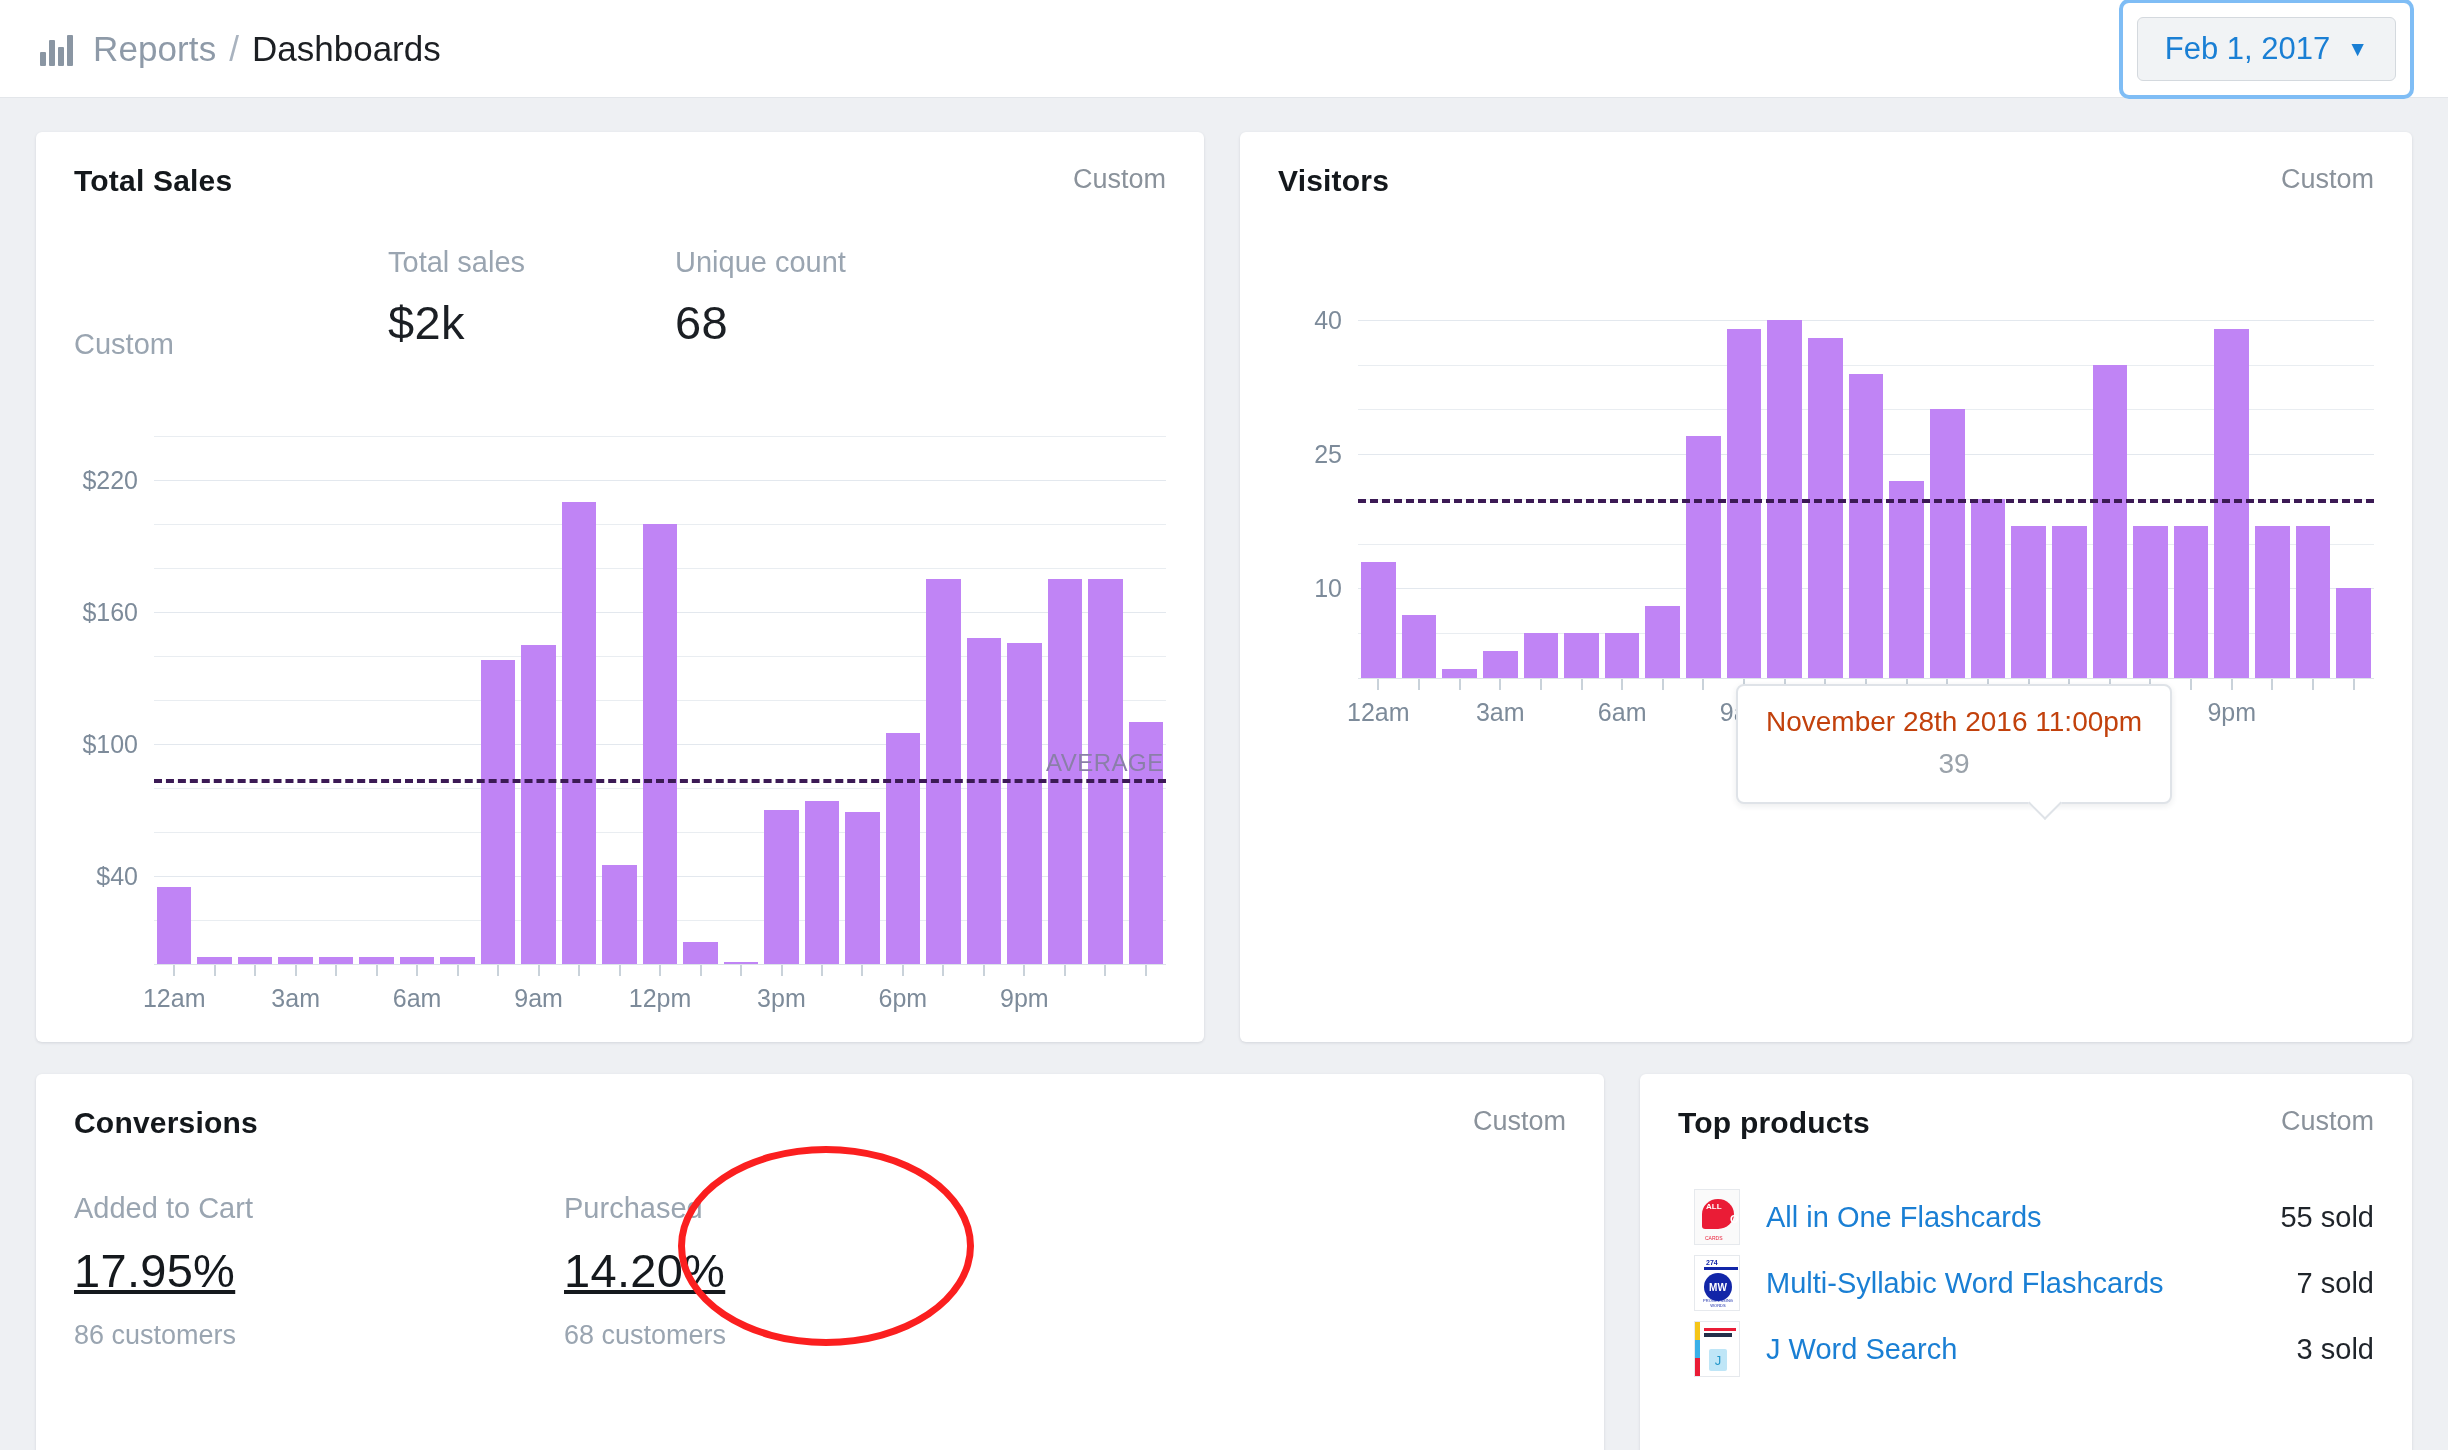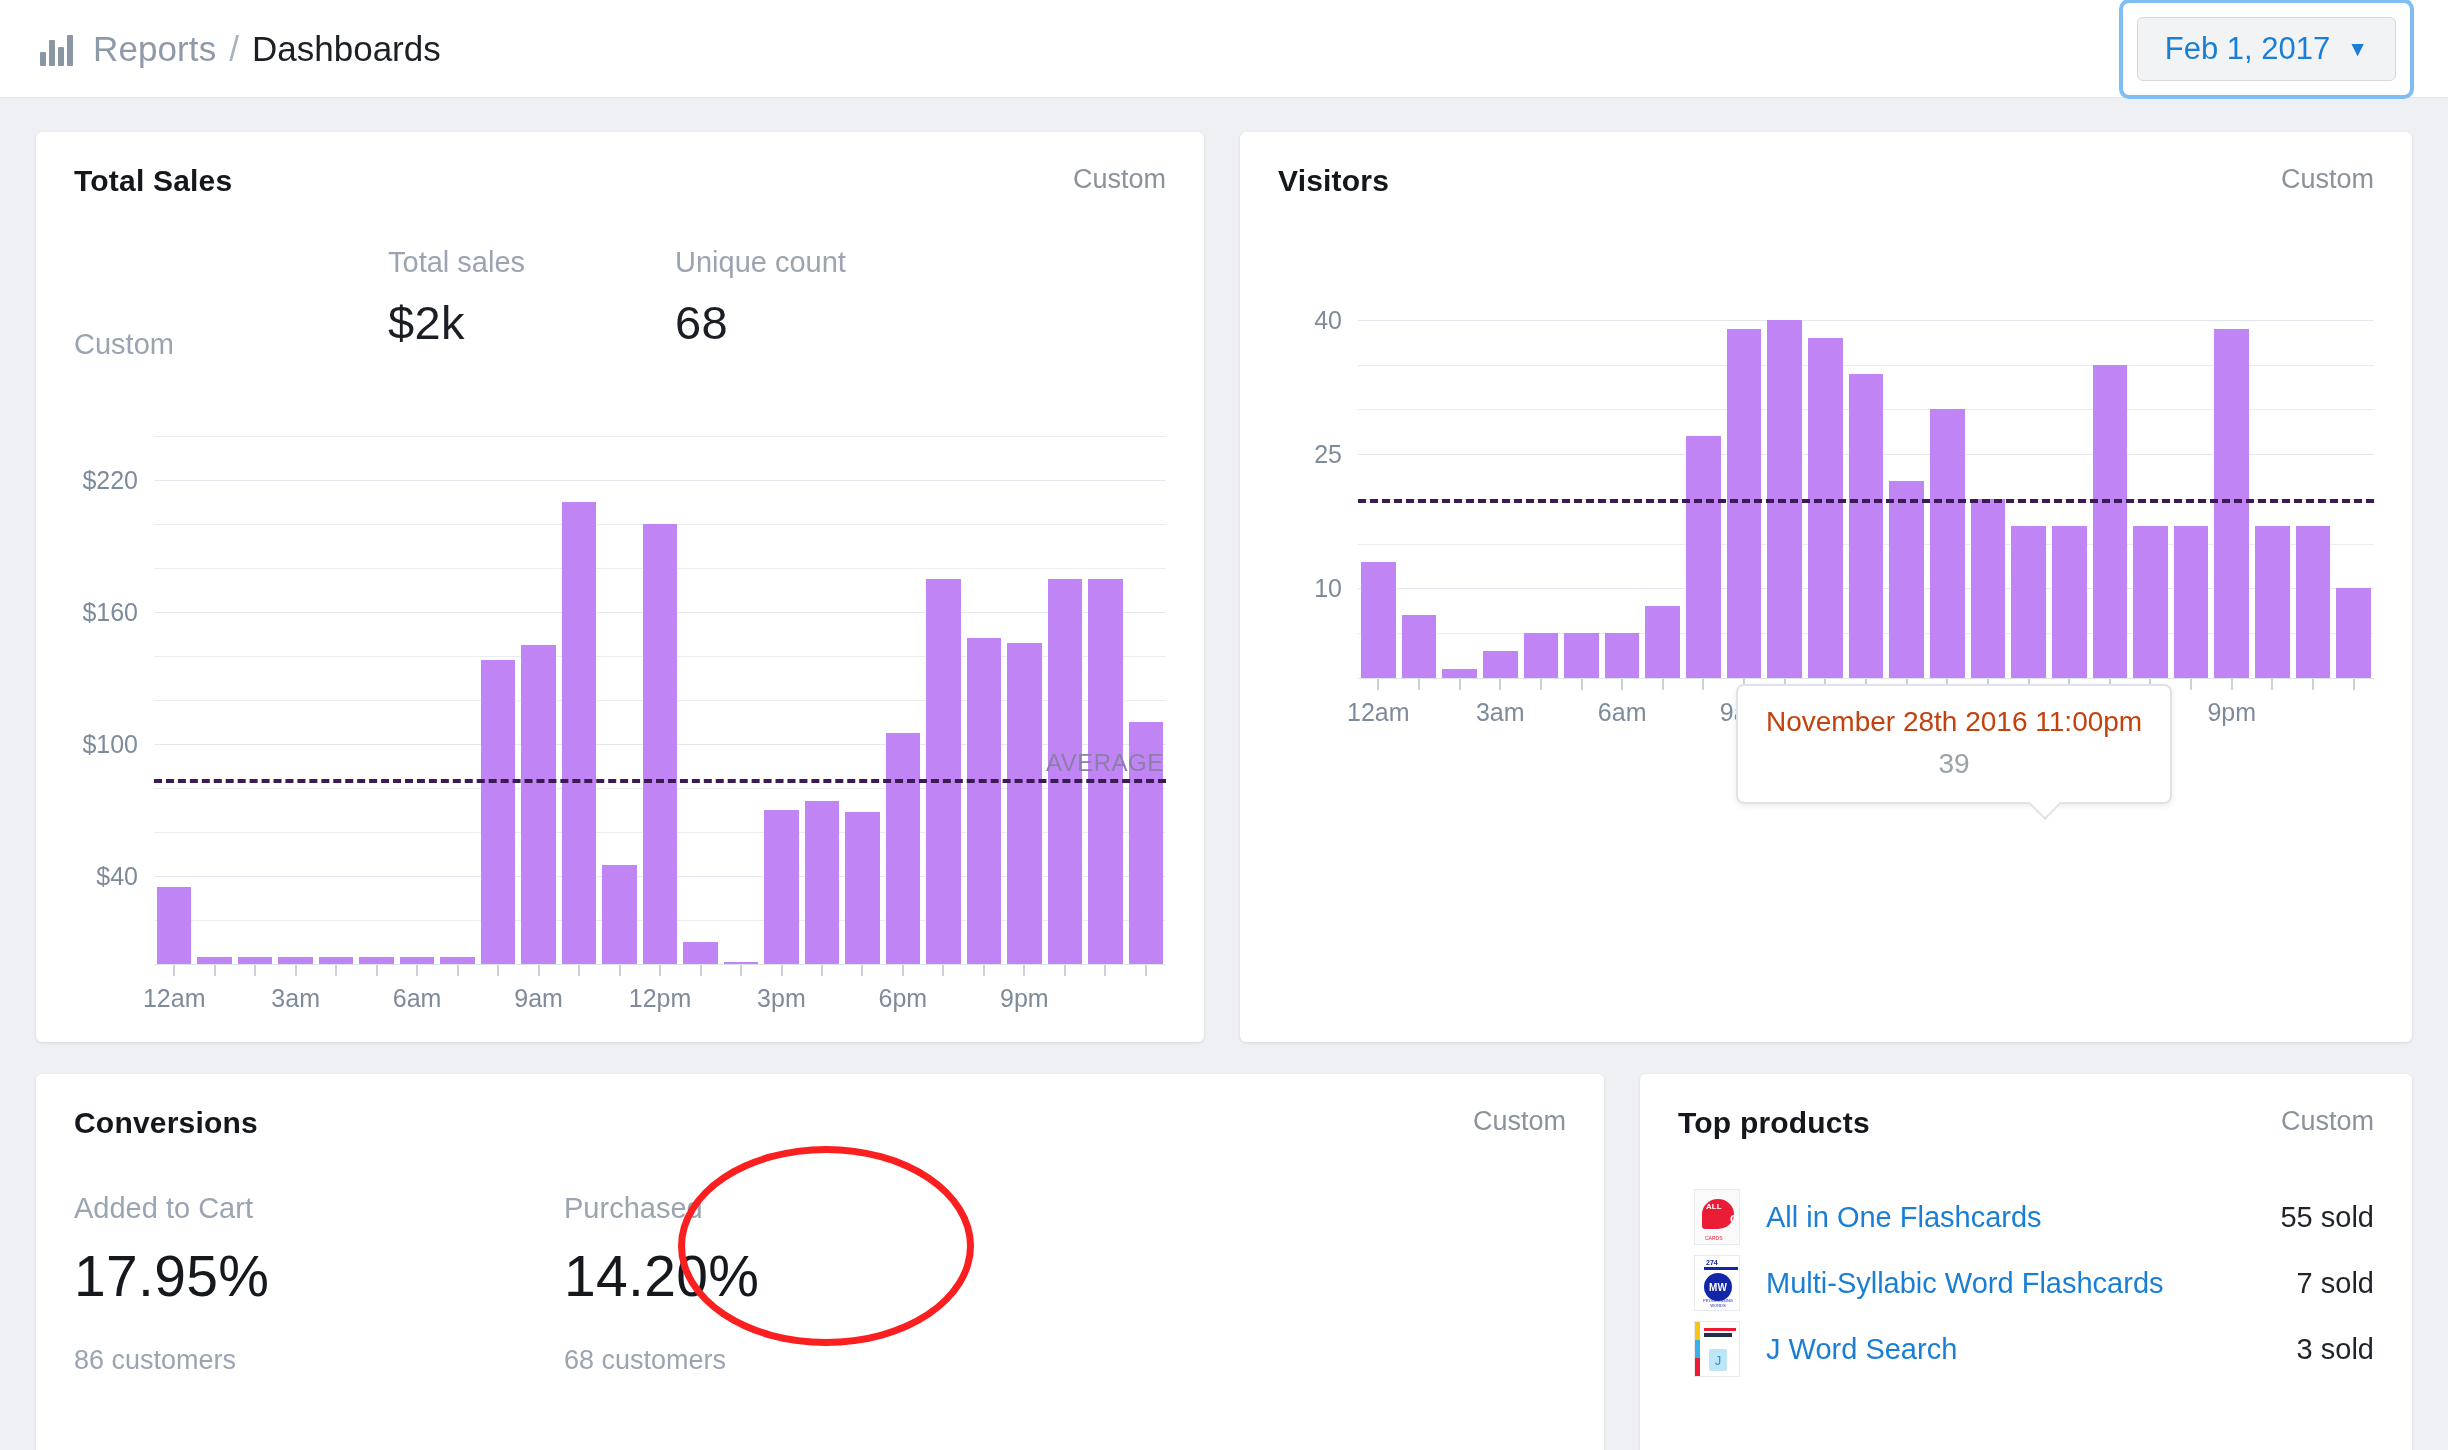--- a/index.html
+++ b/index.html
@@ -105,21 +105,21 @@
   }
 
   
   .card-conv { flex: 0 0 1568px; height: 382px; }
   .conv-row { display: flex; padding: 52px 0 0 0; position: relative; }
   .conv-item { position: relative; }
   .conv-1 { margin-left: 38px; width: 490px; }
   .conv-2 { width: 490px; }
   .conv-3 { width: 420px; }
   .conv-label { font-size: 29px; color: #9aa5b1; margin-bottom: 18px; }
-  .conv-value { font-size: 57px; color: #15191d; margin-bottom: 36px; letter-spacing: .3px; }
+  .conv-value { font-size: 47px; color: #15191d; margin-bottom: 22px; letter-spacing: .3px; text-decoration: underline; }
   .conv-sub { font-size: 27px; color: #9aa5b1; }
   .annot-ellipse {
     position: absolute; border: 7px solid #fb1f1f; border-radius: 50%;
     pointer-events: none;
   }
 
   
   .card-products { flex: 1; height: 382px; }
   .prod-list { padding: 44px 38px 0 54px; }
   .prod-row { display: flex; align-items: center; height: 66px; }

